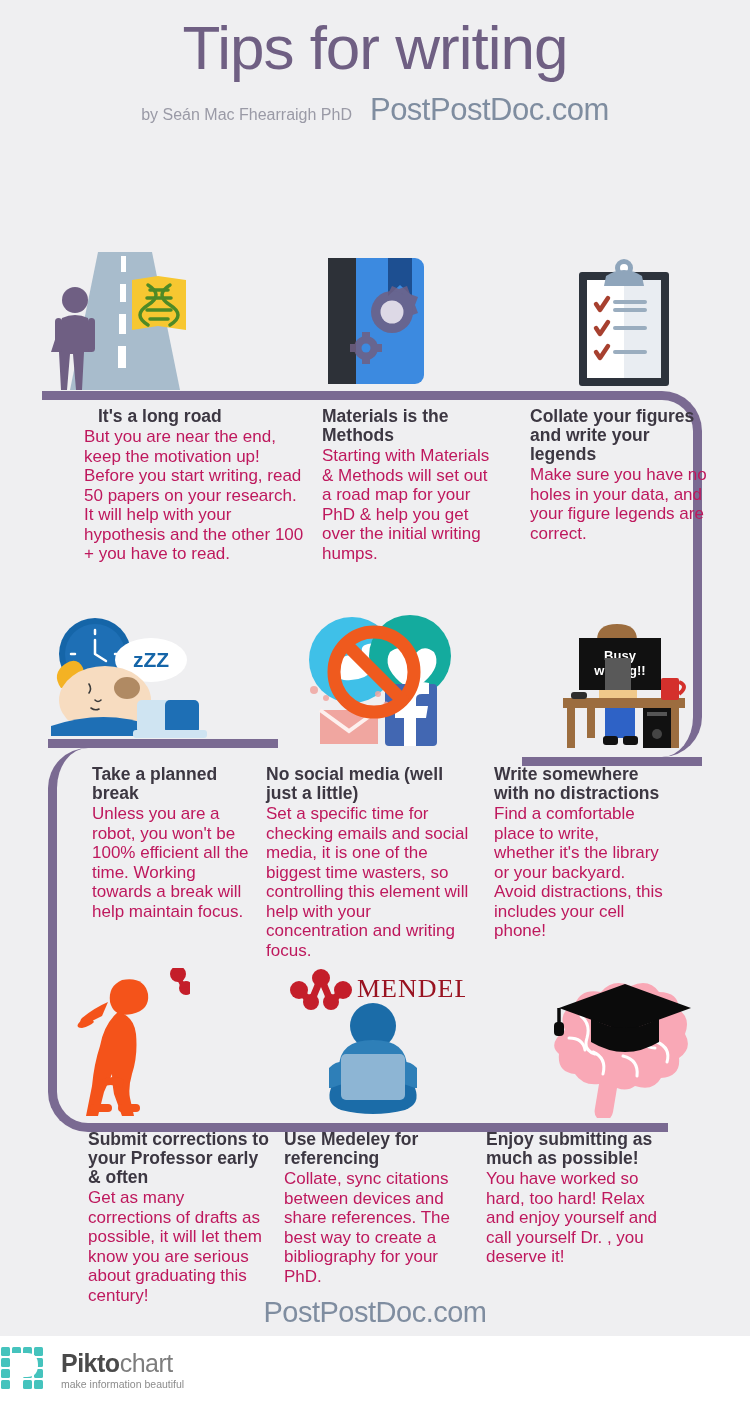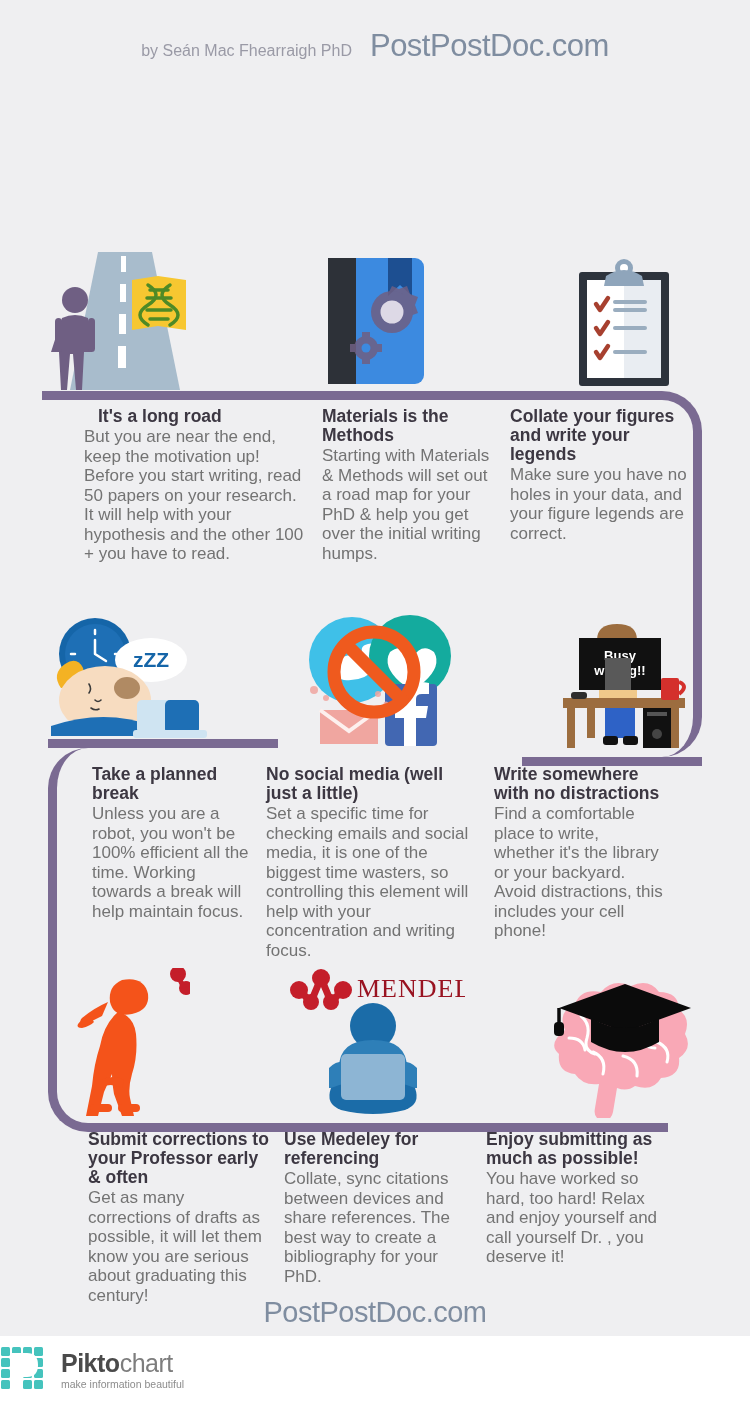--- a/index.html
+++ b/index.html
@@ -128,32 +128,32 @@
   }
   .txt-col { padding-right: 12px; }
 
   .tip-title {
     color: #3c3742;
     font-weight: bold;
     font-size: 17.5px;
     line-height: 19px;
   }
   .tip-body {
-    color: #737373;
+    color: #be185d;
     font-size: 17px;
     line-height: 19.5px;
     margin-top: 1px;
   }
 
   
   .row1-imgs { top: 252px; height: 140px; }
   .row1-txt  { top: 407px; left: 16px; }
   .row1-txt .c1 { width: 232px; margin-left: 68px; }
   .row1-txt .c2 { width: 180px; margin-left: 6px; }
-  .row1-txt .c3 { width: 190px; margin-left: 8px; }
+  .row1-txt .c3 { width: 190px; margin-left: 28px; }
   .row1-txt .c1 .tip-title { padding-left: 14px; }
 
   
   .row2-imgs { top: 612px; height: 138px; }
   .row2-txt  { top: 765px; }
   .row2-txt .c1 { width: 170px; margin-left: 92px; }
   .row2-txt .c2 { width: 216px; margin-left: 4px; }
   .row2-txt .c3 { width: 182px; margin-left: 12px; }
 
   
@@ -195,20 +195,21 @@
 
   
   svg { display: block; }
 </style>
 </head>
 <body>
 
 <div class="page">
 
   <div class="header">
+    <div class="title-line">Tips for writing</div>
     <div class="byline-row">
       <span class="byline">by Seán Mac Fhearraigh PhD</span>
       <span class="brand">PostPostDoc.com</span>
     </div>
   </div>
 
   <div class="ribbon ribbon-top"></div>
   <div class="ribbon ribbon-bottom"></div>
 
   <div class="img-row row1-imgs">

